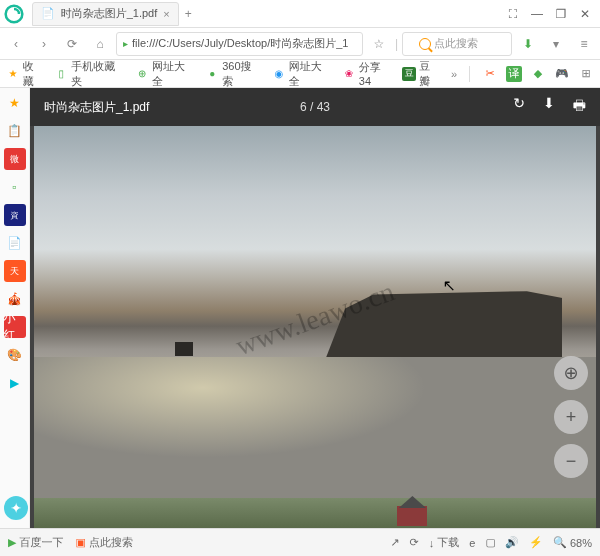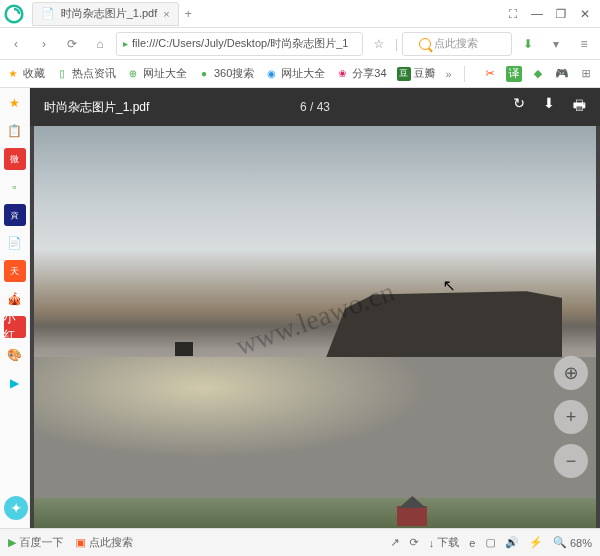--- a/index.html
+++ b/index.html
@@ -93,21 +93,21 @@
   <div class="nav-btn">≡</div>
 </div>
 
 <div class="bookmarks">
   <div class="bm-item">
       <span class="bm-icon" style="color:#ffa500">★</span>
       <span>收藏</span>
     </div>
   <div class="bm-item">
       <span class="bm-icon" style="color:#4caf50">▯</span>
-      <span>热点资讯</span>
+      <span>手机收藏夹</span>
     </div>
   <div class="bm-item">
       <span class="bm-icon" style="color:#4caf50">⊕</span>
       <span>网址大全</span>
     </div>
   <div class="bm-item">
       <span class="bm-icon" style="color:#4caf50">●</span>
       <span>360搜索</span>
     </div>
   <div class="bm-item">

